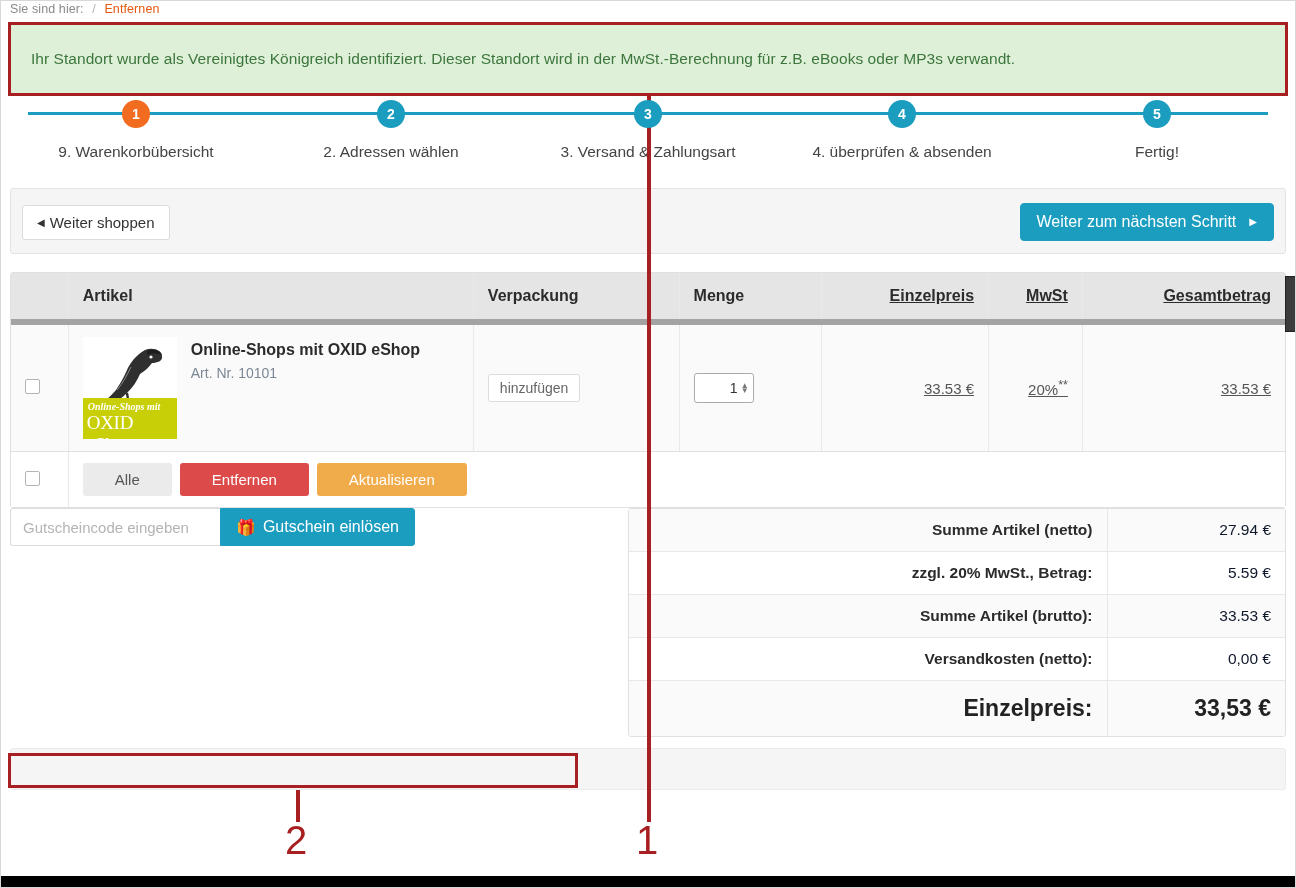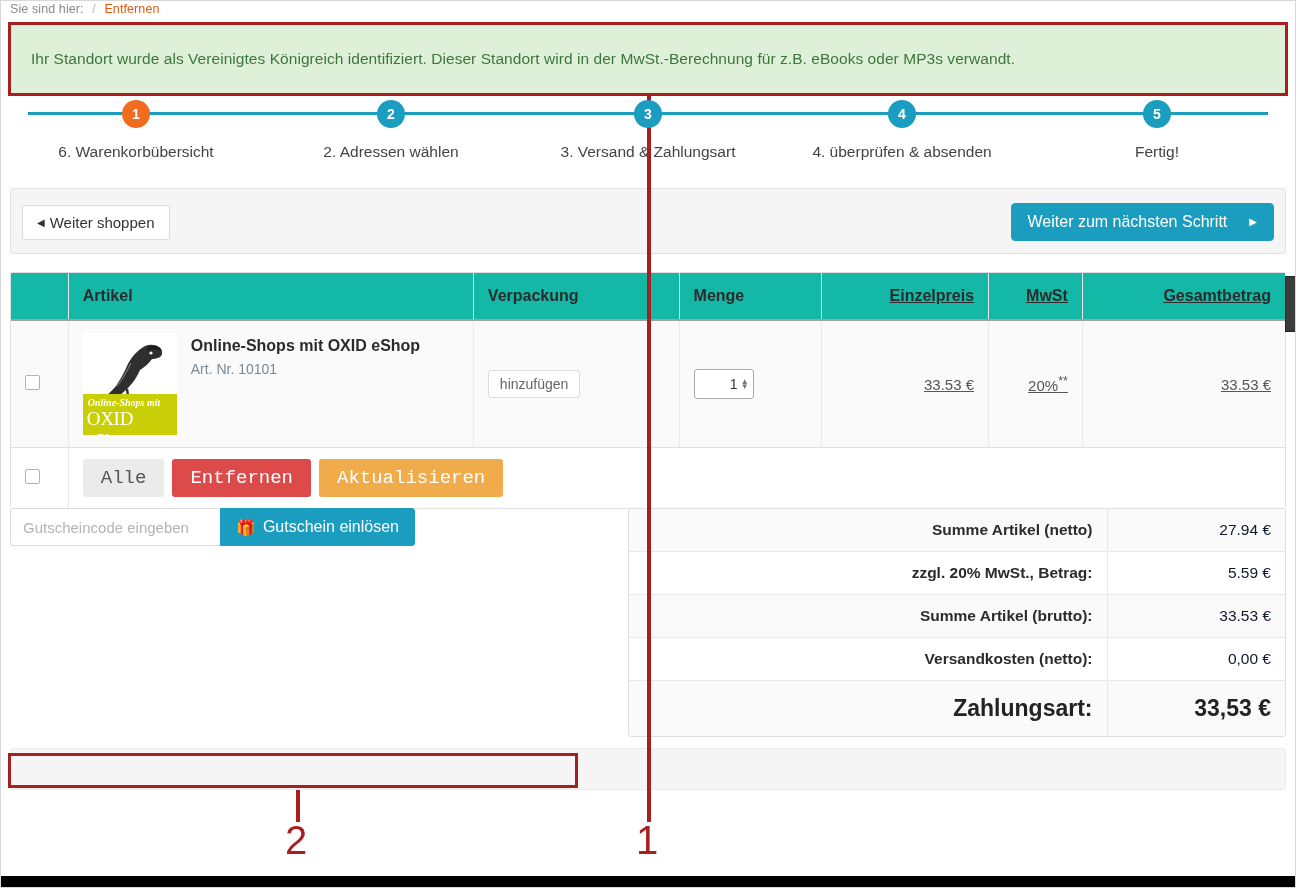--- a/index.html
+++ b/index.html
@@ -94,43 +94,43 @@
     font-family: "Liberation Sans", sans-serif;
   }
   .btn-next {
     position: absolute; right: 11px; top: 14px;
     height: 38px;
     padding: 0 16px;
     background: #1b9dc0;
     border: 1px solid #1b9dc0;
     border-radius: 4px;
     font-size: 16px; color: #ffffff;
-    display: flex; align-items: center; gap: 22px;
+    display: flex; align-items: center; gap: 13px;
     cursor: pointer;
     font-family: "Liberation Sans", sans-serif;
   }
   .tri-l { font-size: 10px; line-height: 1; }
   .tri-r { font-size: 10px; line-height: 1; }
 
   
   .cart {
     position: absolute; left: 10px; top: 272px;
     width: 1276px;
     border: 1px solid #e0e0e0;
     border-radius: 3px;
     background: #ffffff;
     font-size: 15px;
   }
   .cart table { width: 100%; border-collapse: collapse; }
   .cart th {
     font-size: 16px; font-weight: bold; color: #2b2b2b;
     padding: 14px 14px;
-    border-bottom: 2px solid #a3a3a3;
+    border-bottom: 6px solid #a3a3a3;
     border-right: 1px solid #e9e9e9;
-    background: #14b8a6;
+    background: #e5e5e5;
     white-space: nowrap;
   }
   .cart th:last-child, .cart td:last-child { border-right: none; }
   .cart td {
     padding: 12px 14px;
     border-right: 1px solid #e9e9e9;
     border-bottom: 1px solid #e0e0e0;
     vertical-align: middle;
     color: #555555;
   }
@@ -208,24 +208,24 @@
     font-size: 14px; color: #333333;
     justify-content: flex-end; gap: 3px;
     cursor: text;
   }
   .spin { display: flex; flex-direction: column; line-height: 5px; color: #777; font-size: 8px; }
 
   .row-actions td { padding: 11px 14px; background: #ffffff; border-bottom: none; }
   .act-bar { display: flex; gap: 8px; }
   .act {
     border: none; border-radius: 3px;
-    padding: 8px 18px;
-    font-size: 19px;
-    cursor: pointer;
-    font-family: Liberation Mono, monospace;
+    padding: 8px 32px;
+    font-size: 15px;
+    cursor: pointer;
+    font-family: Liberation Sans, sans-serif;
   }
   .act.alle { background: #ebebeb; color: #555555; }
   .act.remove { background: #dc4a4a; color: #ffffff; }
   .act.update { background: #f0ab4a; color: #ffffff; }
 
   
   .coupon {
     position: absolute; left: 10px; top: 508px;
     display: flex; height: 38px;
   }
@@ -346,21 +346,21 @@
     <div class="alert">
       <span>Ihr Standort wurde als Vereinigtes Königreich identifiziert. Dieser Standort wird in der MwSt.-Berechnung für z.B. eBooks oder MP3s verwandt.</span>
     </div>
   </div>
 
   <div class="steps">
     <div class="line"></div>
 
     <div class="step active" style="left:26px;">
       <div class="bubble">1</div>
-      <div class="label">6. Warenkorbübersicht</div>
+      <div class="label">9. Warenkorbübersicht</div>
     </div>
     <div class="step" style="left:281px;">
       <div class="bubble">2</div>
       <div class="label">2. Adressen wählen</div>
     </div>
     <div class="step" style="left:538px;">
       <div class="bubble">3</div>
       <div class="label">3. Versand &amp; Zahlungsart</div>
     </div>
     <div class="step" style="left:792px;">
@@ -481,21 +481,21 @@
         </tr>
         <tr>
           <td class="t-lab">Summe Artikel (brutto):</td>
           <td class="t-val">33.53 €</td>
         </tr>
         <tr>
           <td class="t-lab">Versandkosten (netto):</td>
           <td class="t-val">0,00 €</td>
         </tr>
         <tr class="grand">
-          <td class="t-lab">Zahlungsart:</td>
+          <td class="t-lab">Einzelpreis:</td>
           <td class="t-val">33,53 €</td>
         </tr>
       </tbody>
     </table>
   </div>
 
   <div class="footnote-bar"></div>
 
   <div class="scroll-nub"></div>
 

